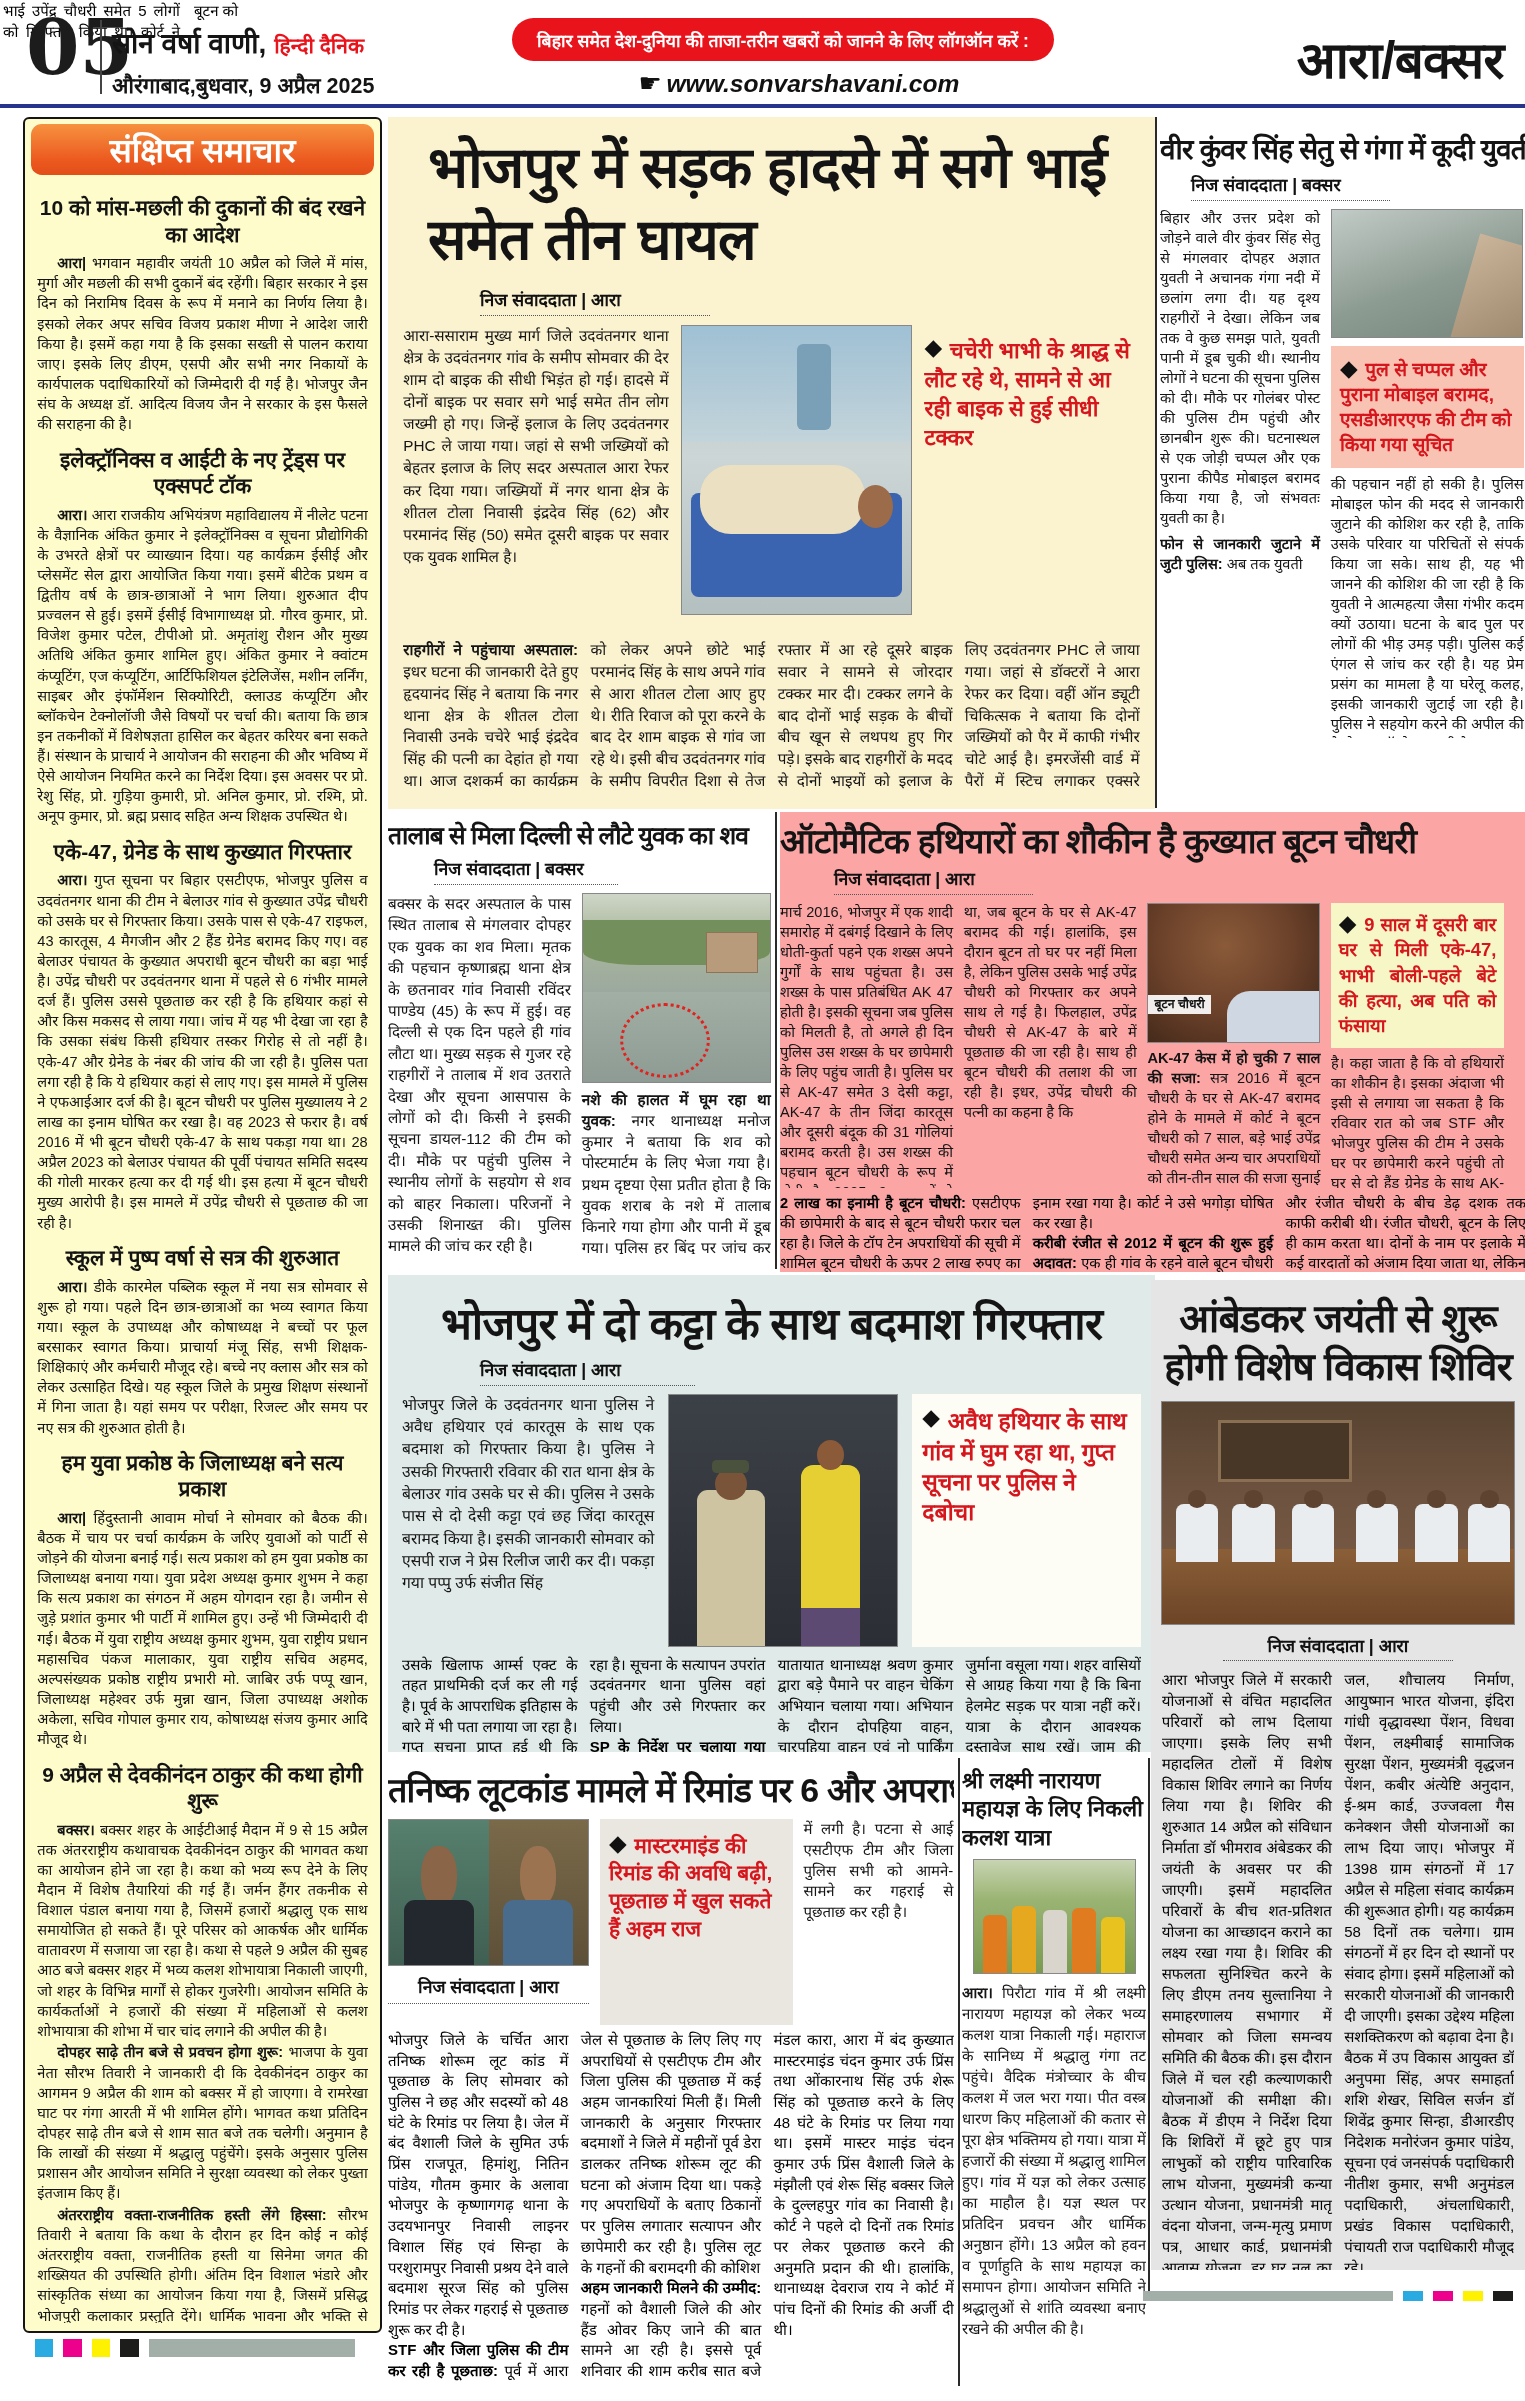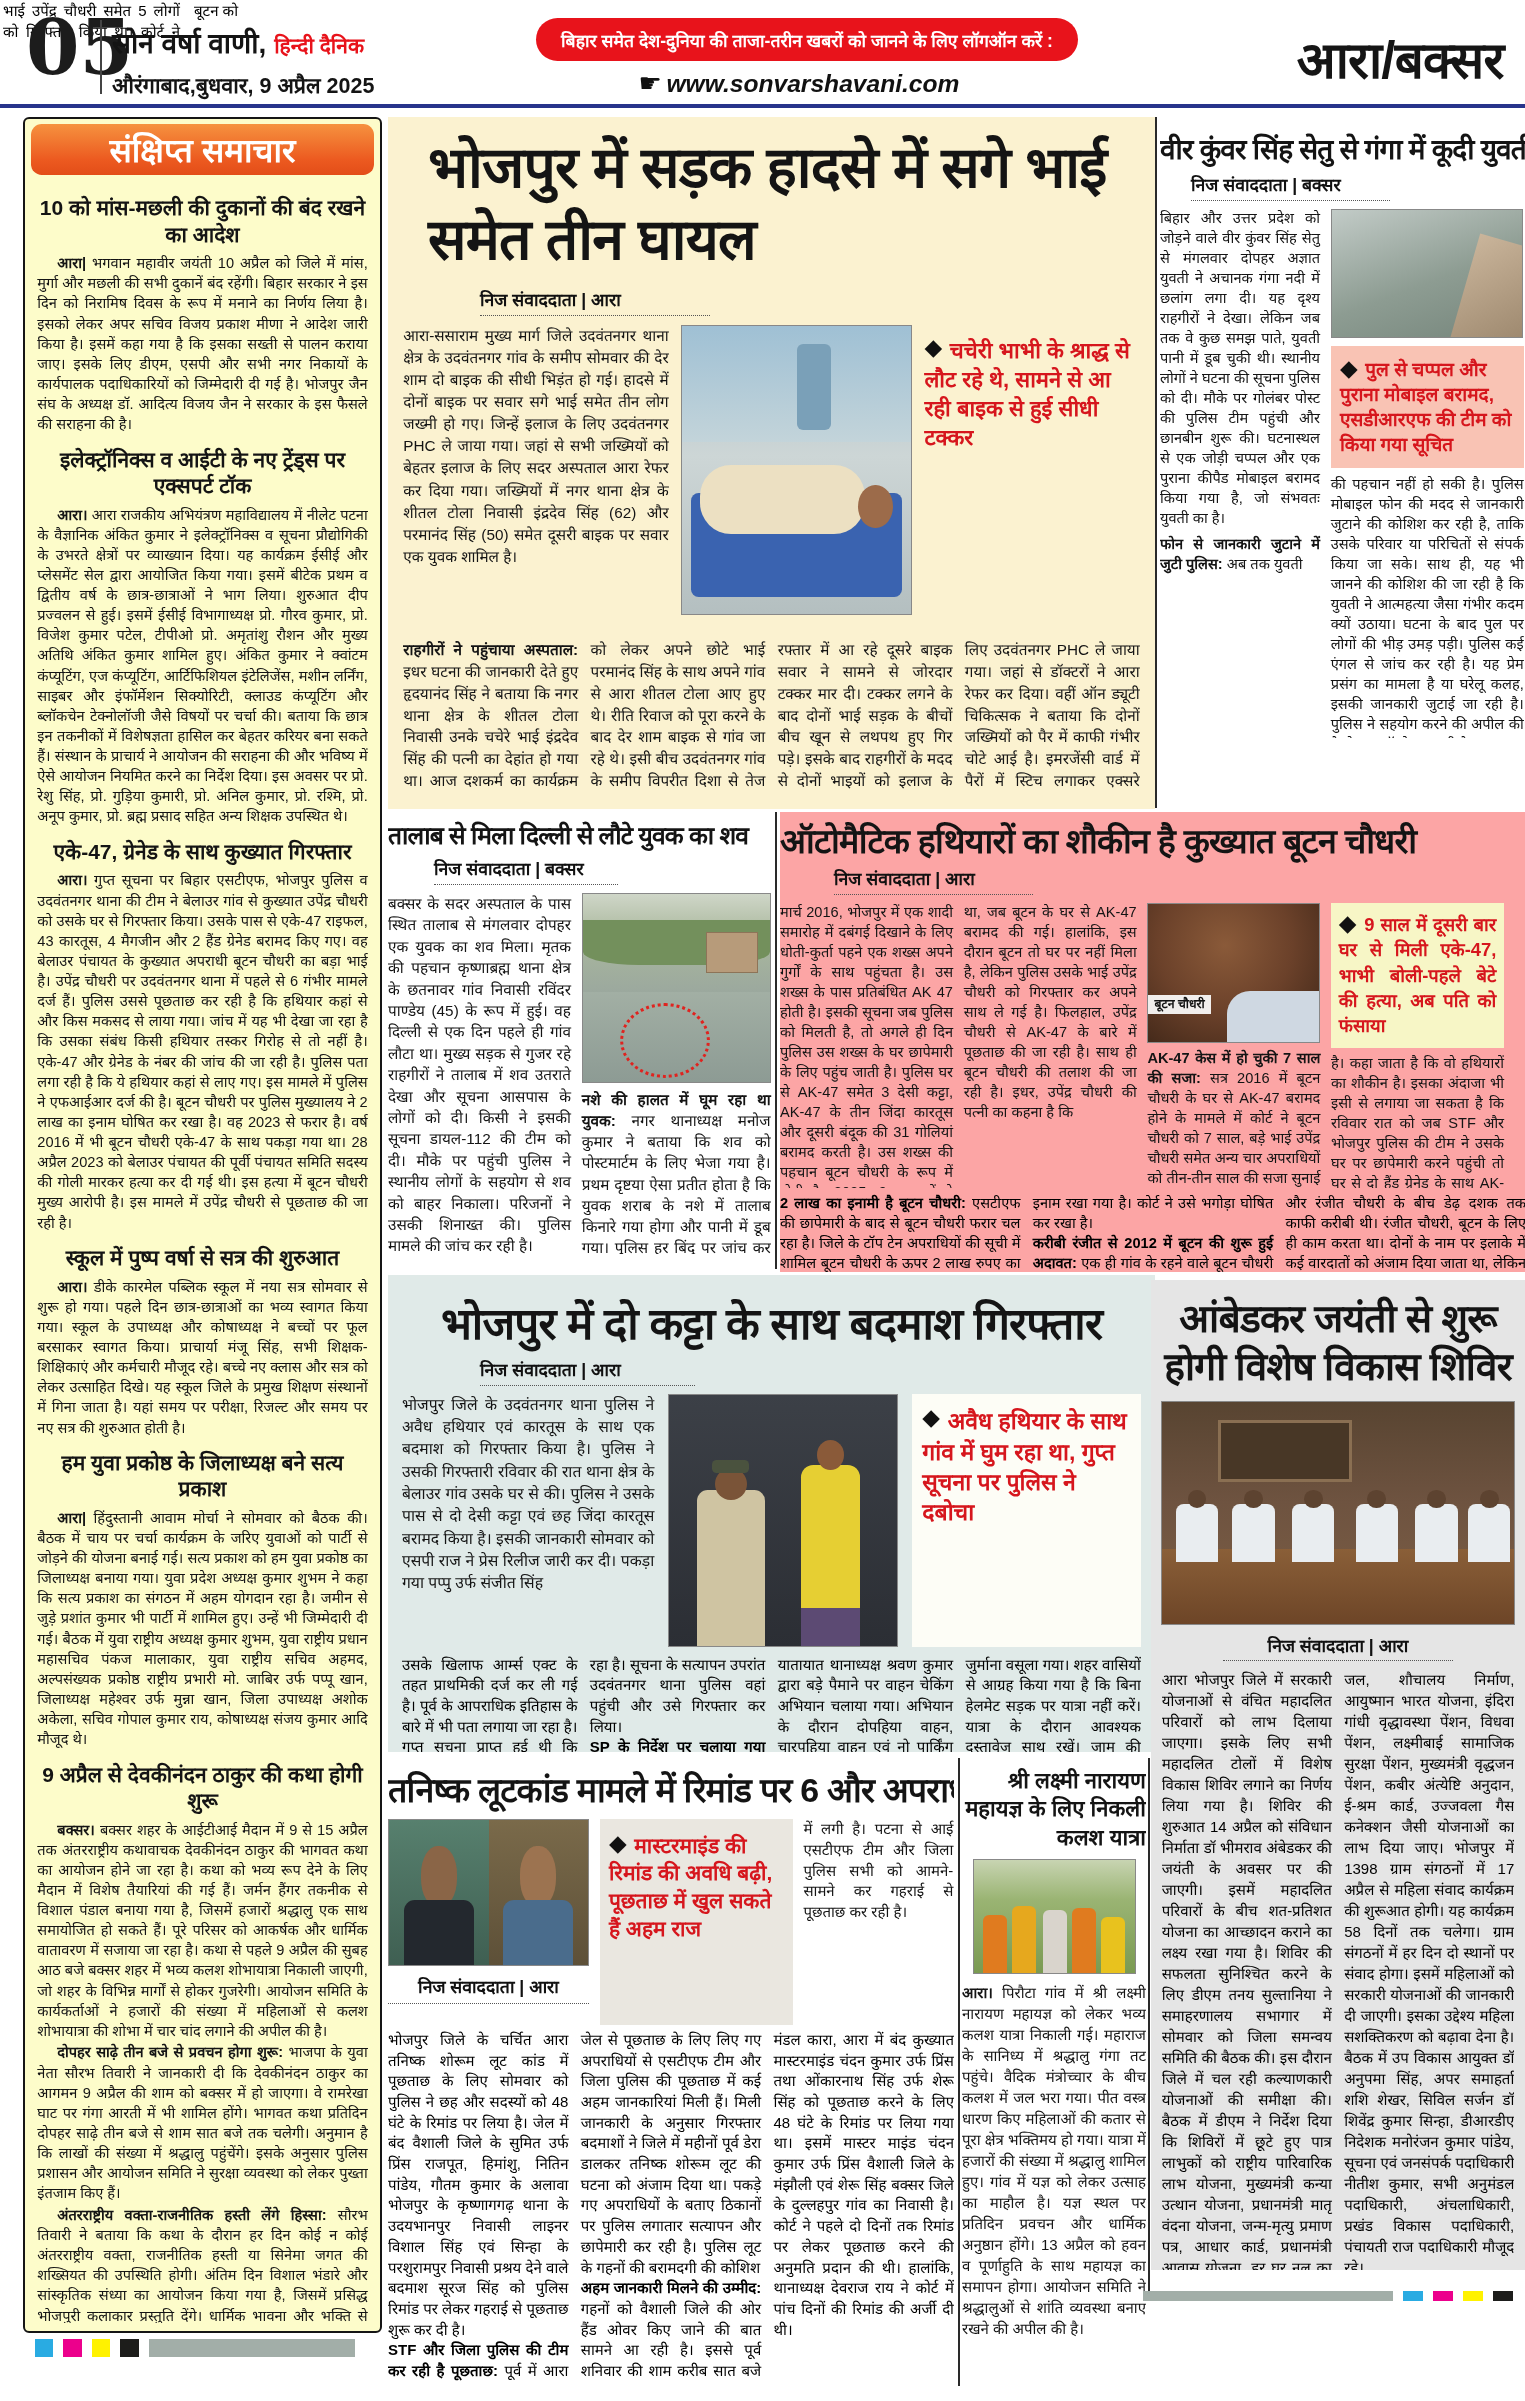--- a/index.html
+++ b/index.html
@@ -6,21 +6,21 @@
   body { font-family:"Liberation Sans","DejaVu Sans",sans-serif; background:#ffffff; }
   #page { position:relative; width:1525px; height:2401px; background:#fff; overflow:hidden; }
 
   
   .pgno { position:absolute; left:26px; top:4.6px; font-family:"DejaVu Serif","Liberation Serif",serif; font-weight:700; font-size:77px; color:#1c1c1c; line-height:1.1; }
   .hdr-div { position:absolute; left:100px; top:20px; width:2.3px; height:74px; background:#444; }
   .mast { position:absolute; left:112px; top:23px; }
   .mast-1 { font-size:28px; font-weight:800; color:#141414; }
   .mast-1 .red { color:#e8131b; font-size:21px; }
   .mast-2 { font-size:21.5px; font-weight:800; margin-top:9.2px; color:#141414; }
-  .banner { position:absolute; left:536px; top:18.4px; width:542px; height:43px; background:#e8131b; border-radius:21.5px; color:#fff; display:flex; align-items:center; justify-content:center; font-size:17.6px; font-weight:700; padding:0 14px; }
+  .banner { position:absolute; left:512px; top:18.4px; width:542px; height:43px; background:#e8131b; border-radius:21.5px; color:#fff; display:flex; align-items:center; justify-content:center; font-size:17.6px; font-weight:700; padding:0 14px; }
   .site { position:absolute; left:528px; top:68px; width:542px; text-align:center; font-size:24.6px; font-weight:800; color:#111;font-style:italic; }
   .site .hand { font-size:26px; margin-right:4.6px; }
   .region { position:absolute; right:21.5px; top:23px; font-size:51px; font-weight:900; color:#151515; letter-spacing:-0.8px; }
   .blue-rule { position:absolute; left:0; top:104px; width:1525px; height:3.8px; background:#27348b; }
 
   
   .byline { font-size:17.6px; font-weight:800; color:#111; }
   .dot { border-bottom:1.5px dotted #555; margin:4.6px 0 7.7px; }
   .jtxt { text-align:justify; color:#141414; }
   .dia { color:#111; font-size:23px; line-height:1; margin-right:7.7px; float:left; }
@@ -87,21 +87,21 @@
   #tanishq h2 { font-size:34px; margin:7.7px 0 7.7px; white-space:nowrap; letter-spacing:-0.8px; }
   .trow { display:flex; gap:10.7px; height:206px; overflow:hidden; }
   .t-left { width:201px; }
   .gray-note { width:193px; background:#eae7e0; padding:12.3px 9.2px; font-size:21px; }
   .t-p0 { width:150px; font-size:15px; line-height:1.38; }
   .t-by { text-align:center; margin-top:7.7px; }
   .tbody { columns:3; column-gap:12.3px; font-size:15px; line-height:1.38; height:381px; overflow:hidden; margin-top:4.6px; text-align:justify; }
 
   
   #kalash { left:962px; top:1758px; width:184px; height:628px; background:#fff; }
-  #kalash h3 { font-size:22px; text-align:right; line-height:1.28; margin:9.2px 0 7.7px; }
+  #kalash h3 { font-size:22px; text-align:left; line-height:1.28; margin:9.2px 0 7.7px; }
   #kalash p { font-size:15px; line-height:1.40; margin-top:7.7px; }
 
   
   #ambedkar { left:1151px; top:1280px; width:374px; height:990px; background:#e5e5e5; }
   #ambedkar h2 { font-size:39px; text-align:center; line-height:1.22; margin:15.3px 6.1px 10.7px; letter-spacing:-0.8px; }
   .am-by { text-align:center; margin-top:7.7px; }
   .am-dot { border-bottom:1.5px dotted #555; width:230px; margin:3.1px auto 7.7px; }
   .abody { margin:0 10.7px; columns:2; column-gap:12.3px; font-size:15px; line-height:1.40; height:637px; overflow:hidden; text-align:justify; }
 
   

